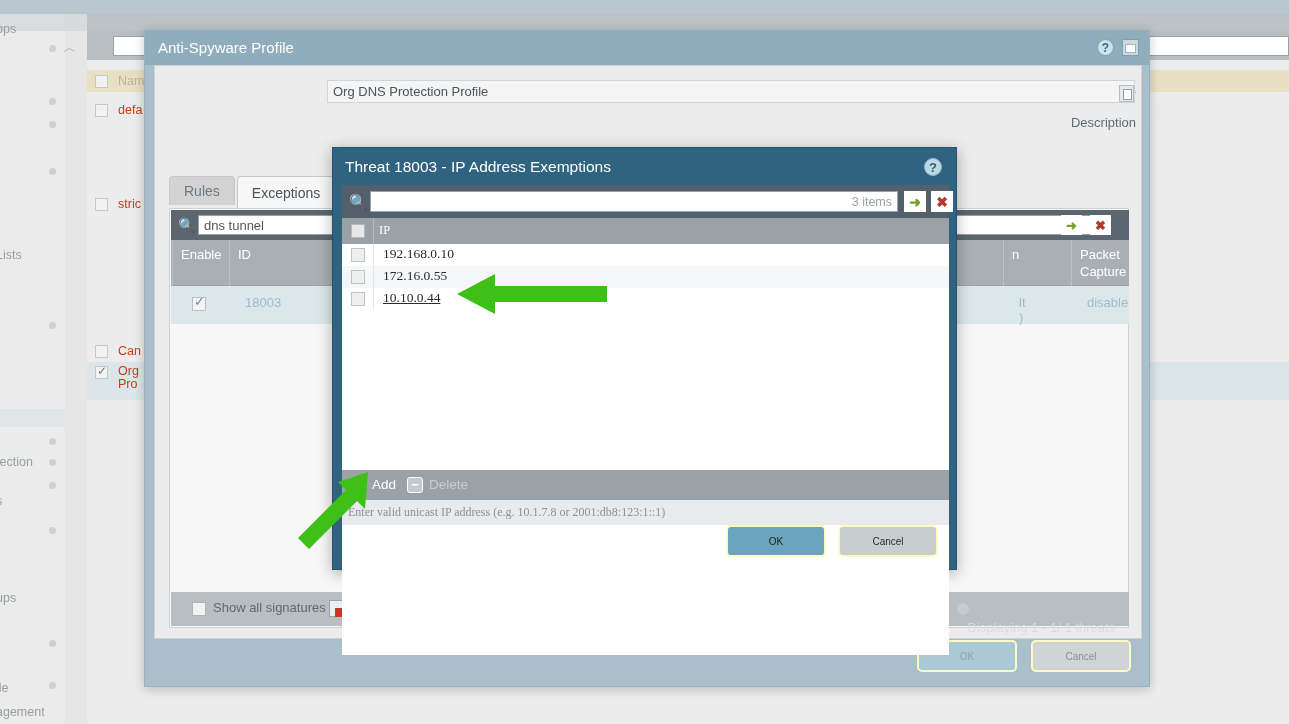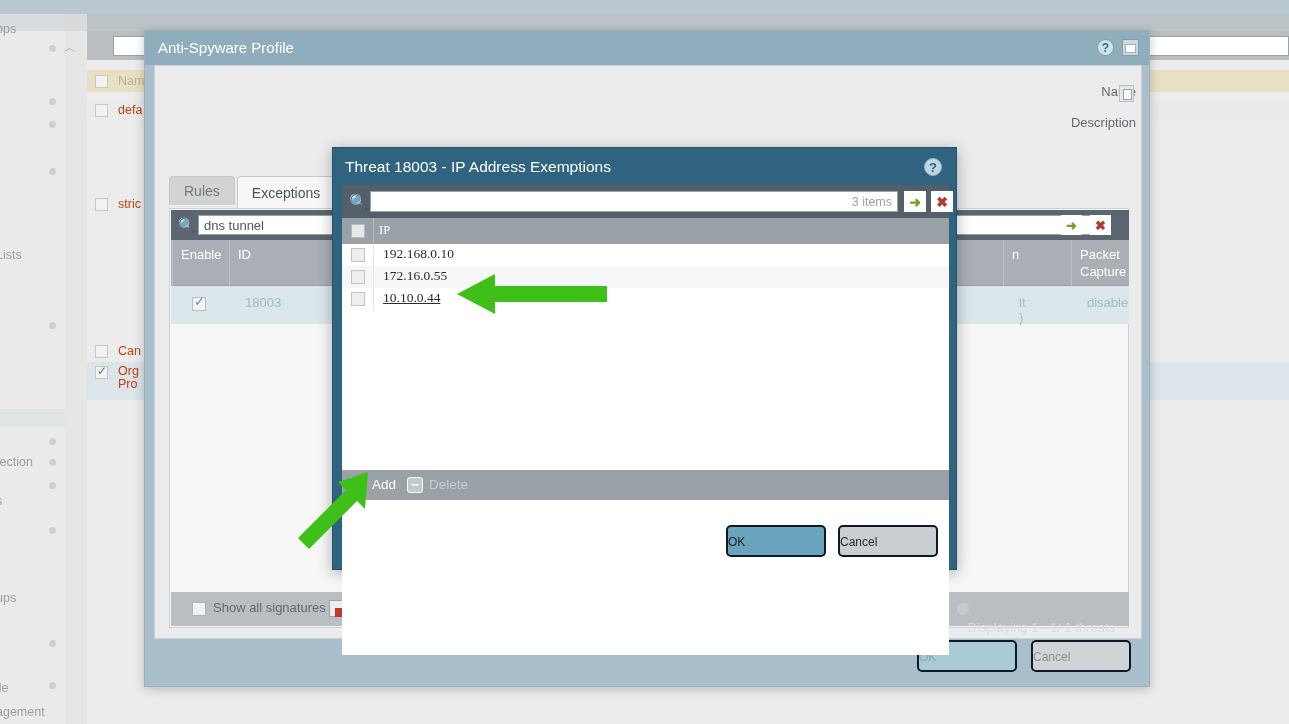--- a/index.html
+++ b/index.html
@@ -213,22 +213,22 @@
   .pager-dot {
     position: absolute; right: 160px; top: 11px; width: 12px; height: 12px;
     border-radius: 50%; background: #c5ccd0;
   }
 
   .outer-actions {
     position: absolute; right: 18px; bottom: 14px; display: flex; gap: 14px;
   }
   .btn {
     min-width: 100px; height: 32px; border-radius: 5px;
-    font-size: 12px; text-align: left; line-height: 30px;
-    border: 2px solid #0f172a;
+    font-size: 10px; text-align: center; line-height: 30px;
+    border: 2px solid #fef9c3;
   }
   .btn.primary-faded { background: #a9c9d7; color: #8ba5b1; }
   .btn.default-faded { background: #cfd4d7; color: #8a9196; }
 
   
   #inner-modal {
     position: absolute; left: 332px; top: 147px; width: 625px; height: 423px;
     background: #2f6380;
     border: 1px solid #26536c;
     box-shadow: 0 3px 14px rgba(0,0,0,.3);
@@ -403,20 +403,21 @@
     <div class="outer-title-icons">
       <div class="icon-help-circle">?</div>
       <div class="icon-restore"></div>
     </div>
   </div>
 
   <div class="outer-body">
 
     <div class="form-row" style="top:14px">
       <div class="form-label">Name</div>
+      <div class="form-input">Org DNS Protection Profile</div>
       <div class="name-icon"></div>
     </div>
 
     <div class="form-row" style="top:45px">
       <div class="form-label">Description</div>
     </div>
 
     <div class="tabstrip">
       <div class="tab">Rules</div>
       <div class="tab active">Exceptions</div>
@@ -504,20 +505,21 @@
     </div>
   </div>
 
   <div class="inner-toolbar">
     <div class="tb-ico add">+</div>
     <div class="tb-btn" style="left:30px">Add</div>
     <div class="tb-ico del">−</div>
     <div class="tb-btn disabled" style="left:87px">Delete</div>
   </div>
 
+  <div class="inner-hint">Enter valid unicast IP address (e.g. 10.1.7.8 or 2001:db8:123:1::1)</div>
 
   <div class="inner-actions">
     <div class="btn primary">OK</div>
     <div class="btn secondary">Cancel</div>
   </div>
 </div>
 
 <svg class="arrow" style="left:455px; top:272px" width="155" height="45" viewBox="0 0 155 45">
   <path d="M2 22 L40 2 L40 14 L152 14 L152 30 L40 30 L40 42 Z" fill="#3fc018"></path>
 </svg>

